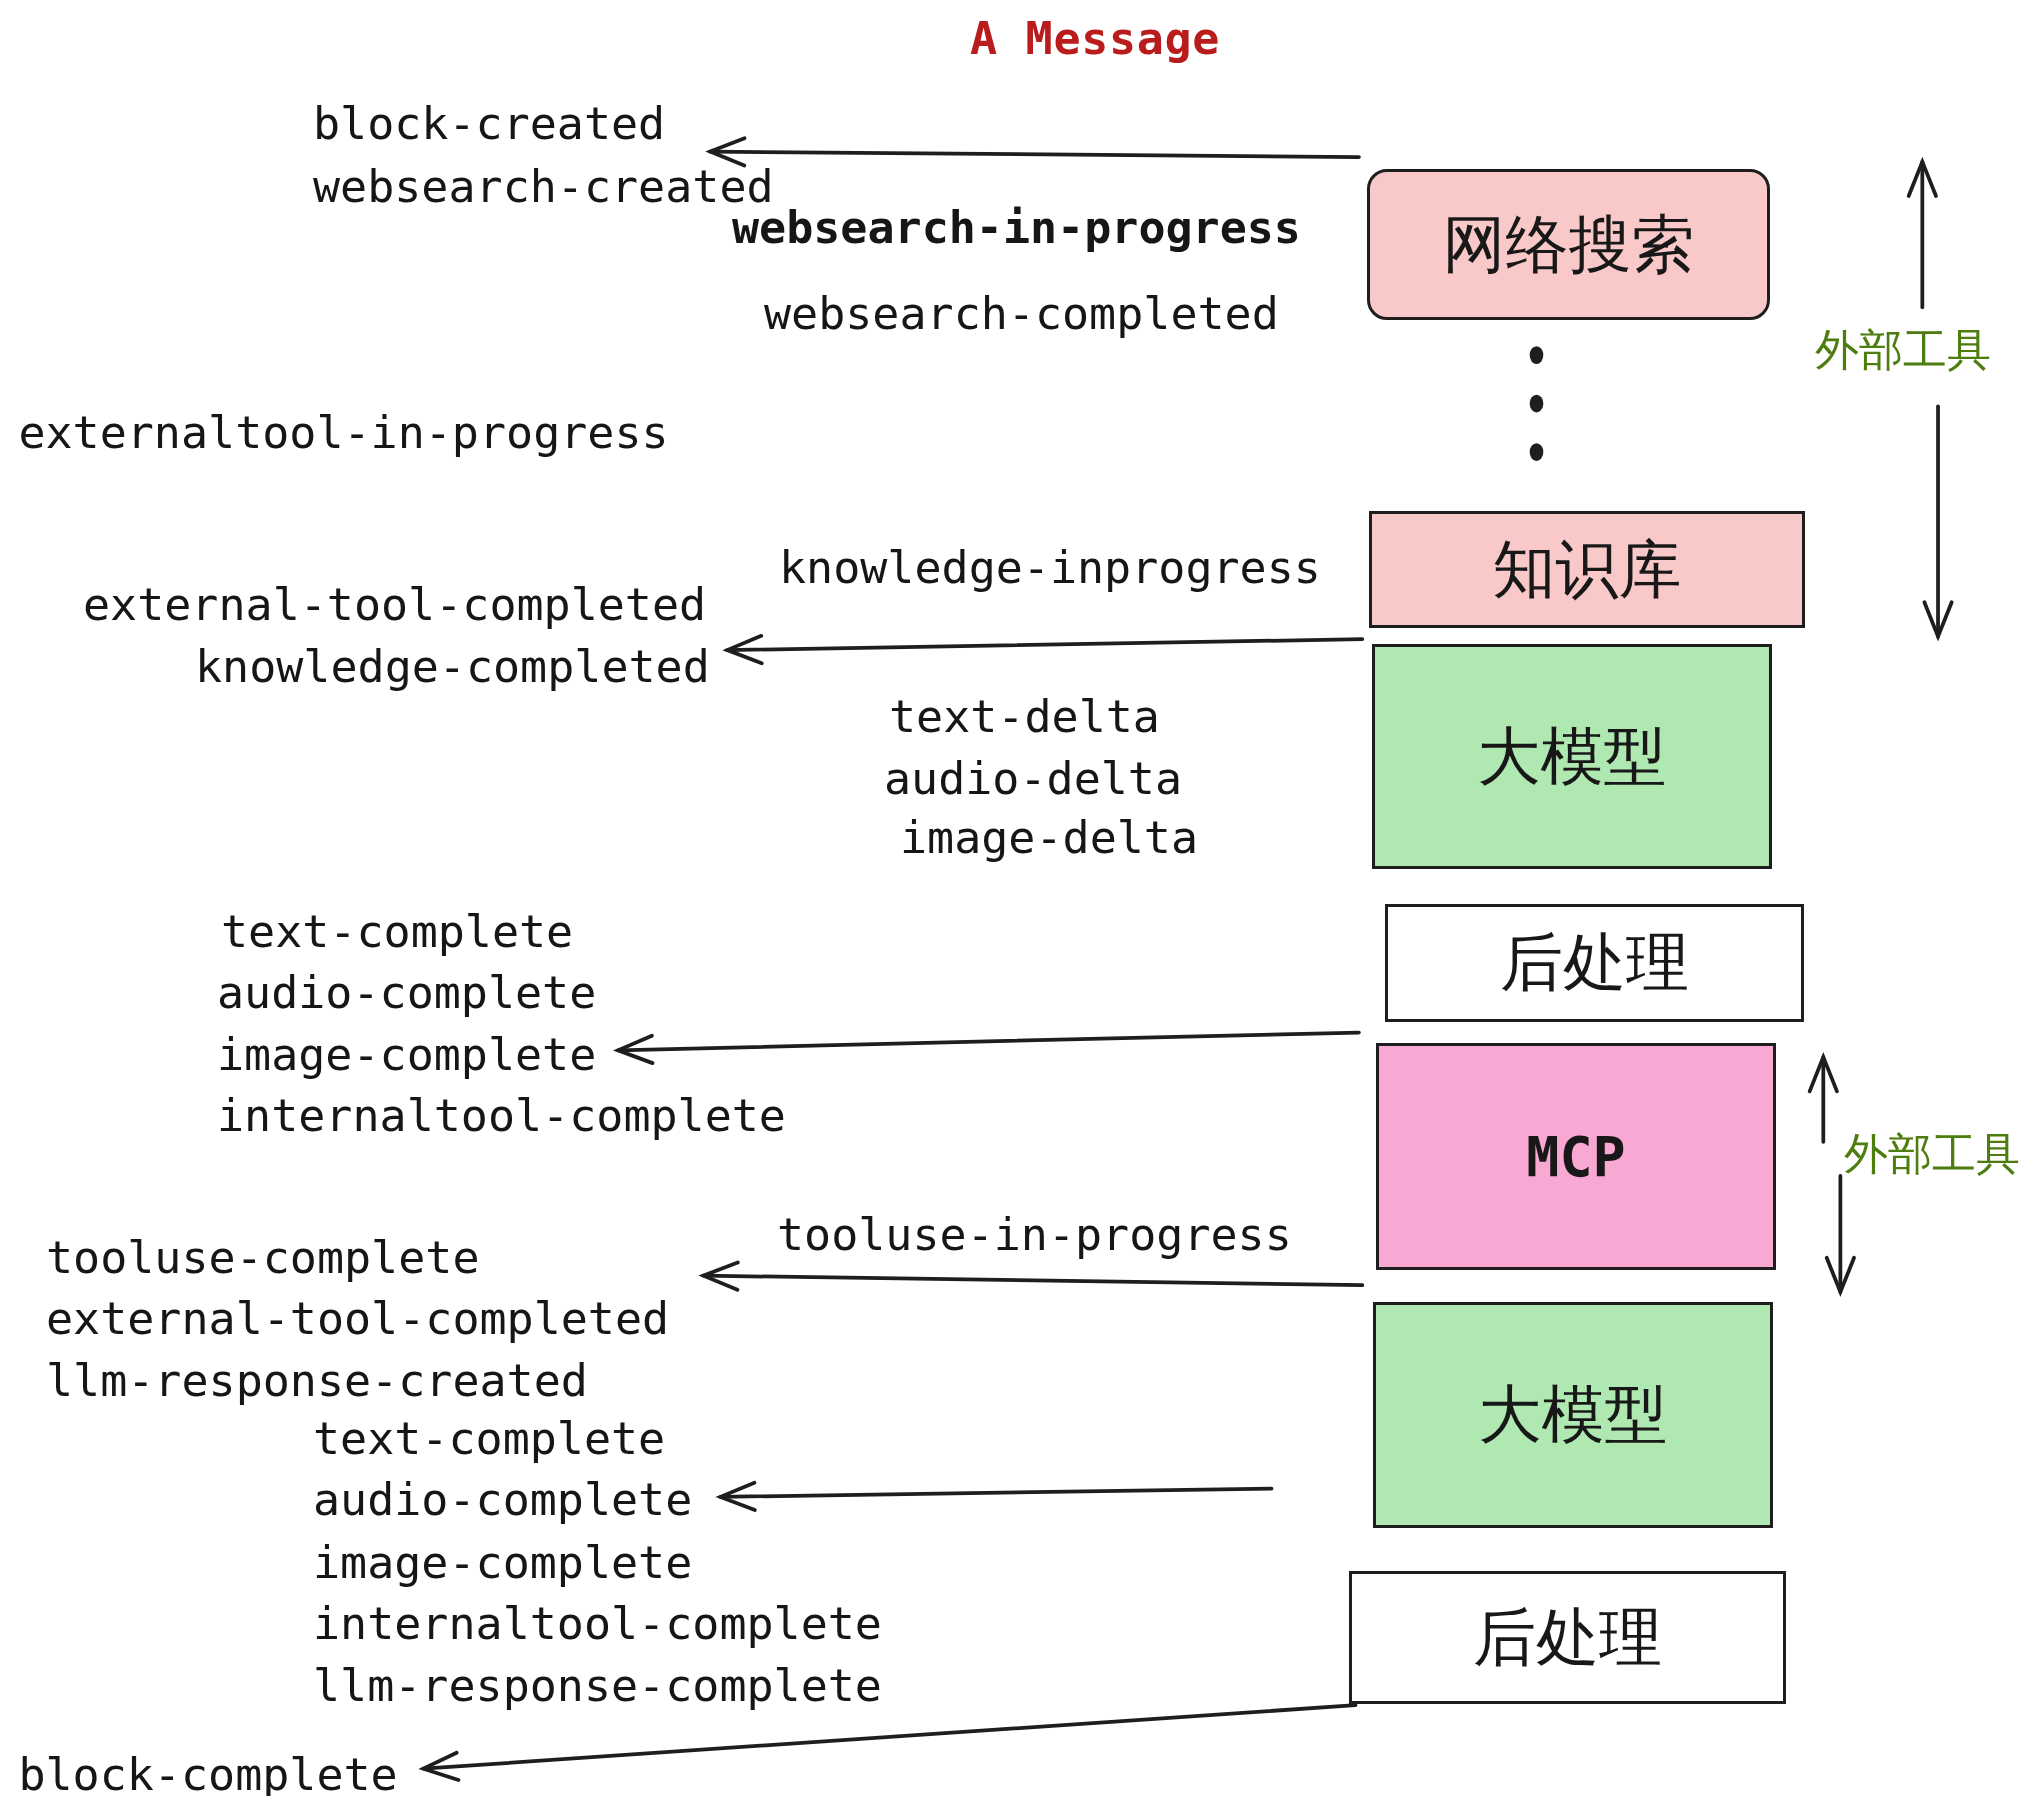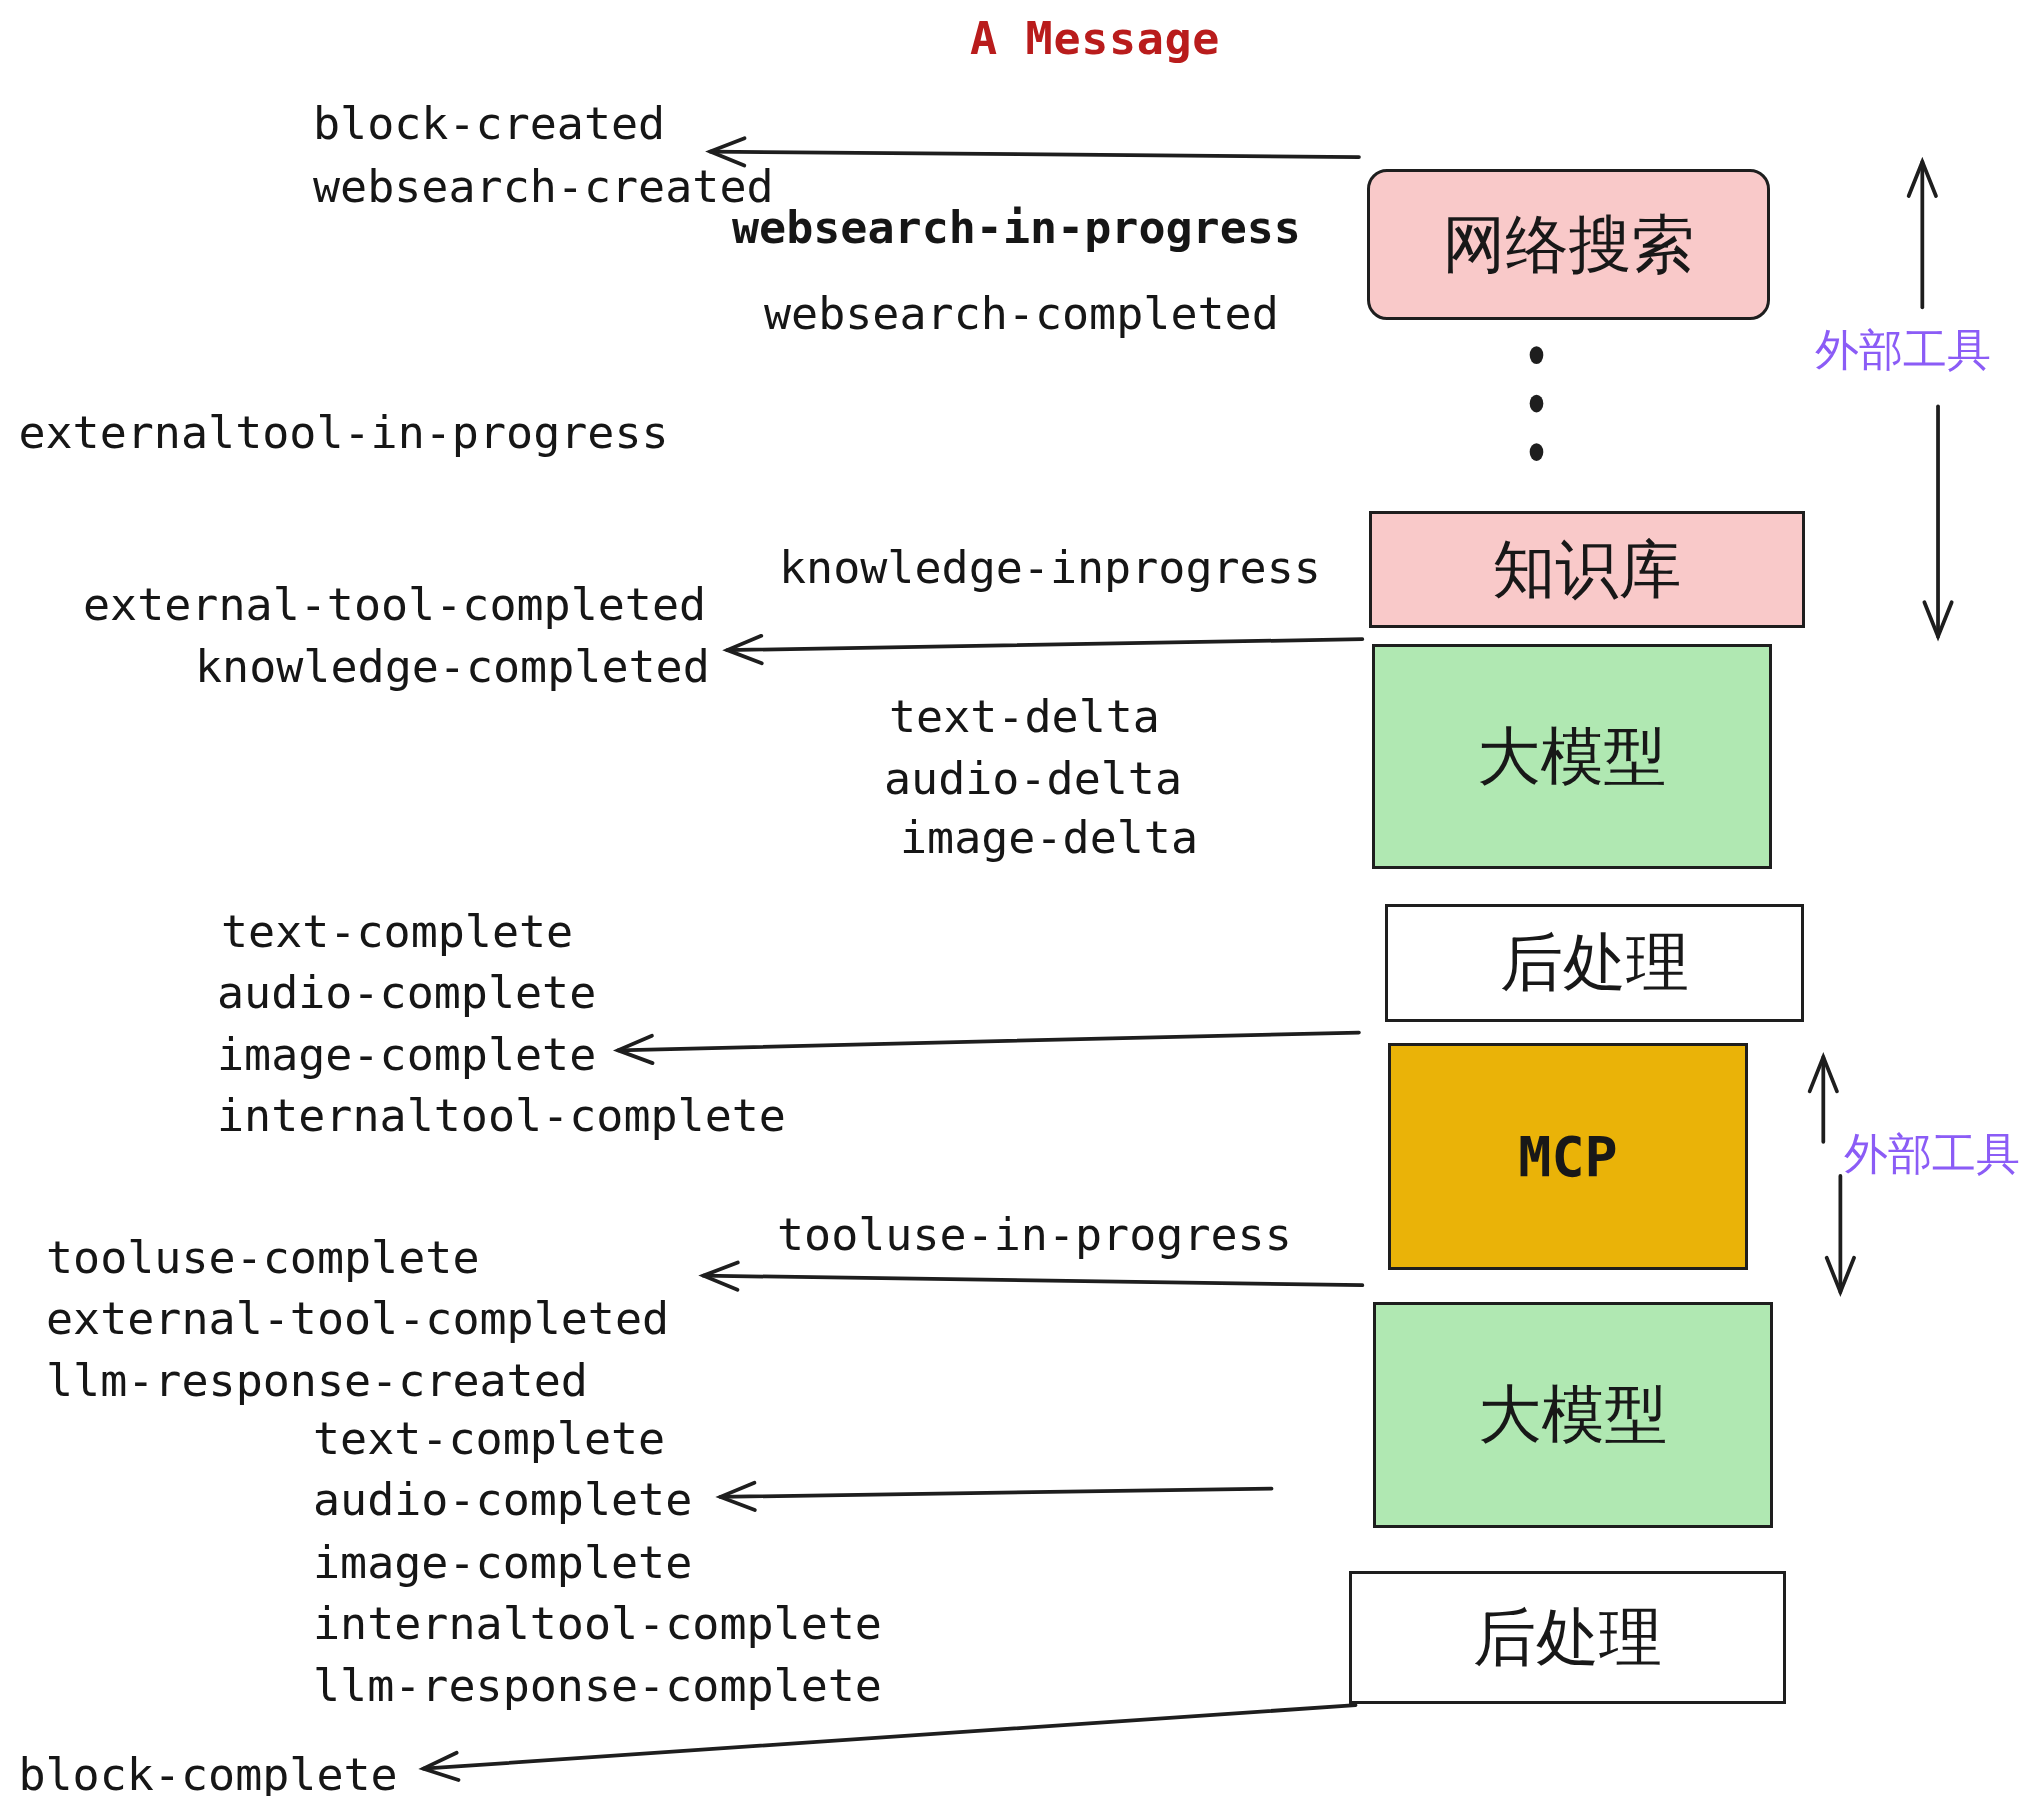--- a/index.html
+++ b/index.html
@@ -23,21 +23,21 @@
   .box.mono .box-label{
     font-family:"DejaVu Sans Mono",monospace;font-size:55px;font-weight:600;
   }
   .evt{
     position:absolute;transform:translateY(-50%);white-space:nowrap;
     font-size:45px;font-weight:500;color:#161616;
     font-family:"DejaVu Sans Mono",monospace;
   }
   .side-lbl{
     position:absolute;transform:translateY(-50%);white-space:nowrap;
-    font-family:"Liberation Sans",sans-serif;font-size:44px;color:#8b5cf6;
+    font-family:"Liberation Sans",sans-serif;font-size:44px;color:#4d7c0f;
   }
   #arrows-layer{position:absolute;left:0;top:0;pointer-events:none;}
 </style>
 </head>
 <body>
 
 <h1 id="diagram-title">A Message</h1>
 
 <svg id="arrows-layer" width="2035" height="1796" viewBox="0 0 2980 2630">
     <g stroke="#1e1e1e" stroke-width="5.5" fill="none" stroke-linecap="round">
@@ -93,21 +93,21 @@
     </div>
     <div class="box" style="left: 1369px; top: 511px; width: 436px; height: 117px; background: rgb(249, 201, 201);">
       <span class="box-label">知识库</span>
     </div>
     <div class="box" style="left: 1372px; top: 644px; width: 400px; height: 225px; background: rgb(176, 232, 178);">
       <span class="box-label">大模型</span>
     </div>
     <div class="box" style="left: 1385px; top: 904px; width: 419px; height: 118px; background: rgb(255, 255, 255);">
       <span class="box-label">后处理</span>
     </div>
-    <div class="box mono" style="left: 1376px; top: 1043px; width: 360px; height: 227px; background: #eab308; margin-left: 12px;">
+    <div class="box mono" style="left: 1376px; top: 1043px; width: 400px; height: 227px; background: #f9a8d4;">
       <span class="box-label">MCP</span>
     </div>
     <div class="box" style="left: 1373px; top: 1302px; width: 400px; height: 226px; background: rgb(176, 232, 178);">
       <span class="box-label">大模型</span>
     </div>
     <div class="box" style="left: 1349px; top: 1571px; width: 437px; height: 133px; background: rgb(255, 255, 255);">
       <span class="box-label">后处理</span>
     </div>
   </div>
 <div id="events-layer">

